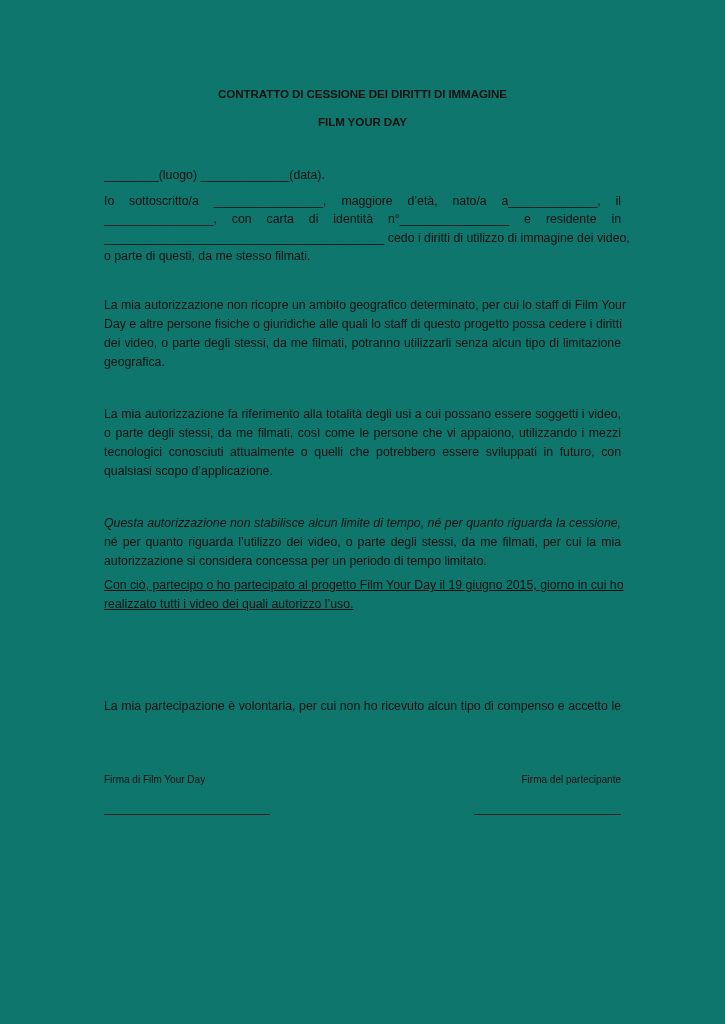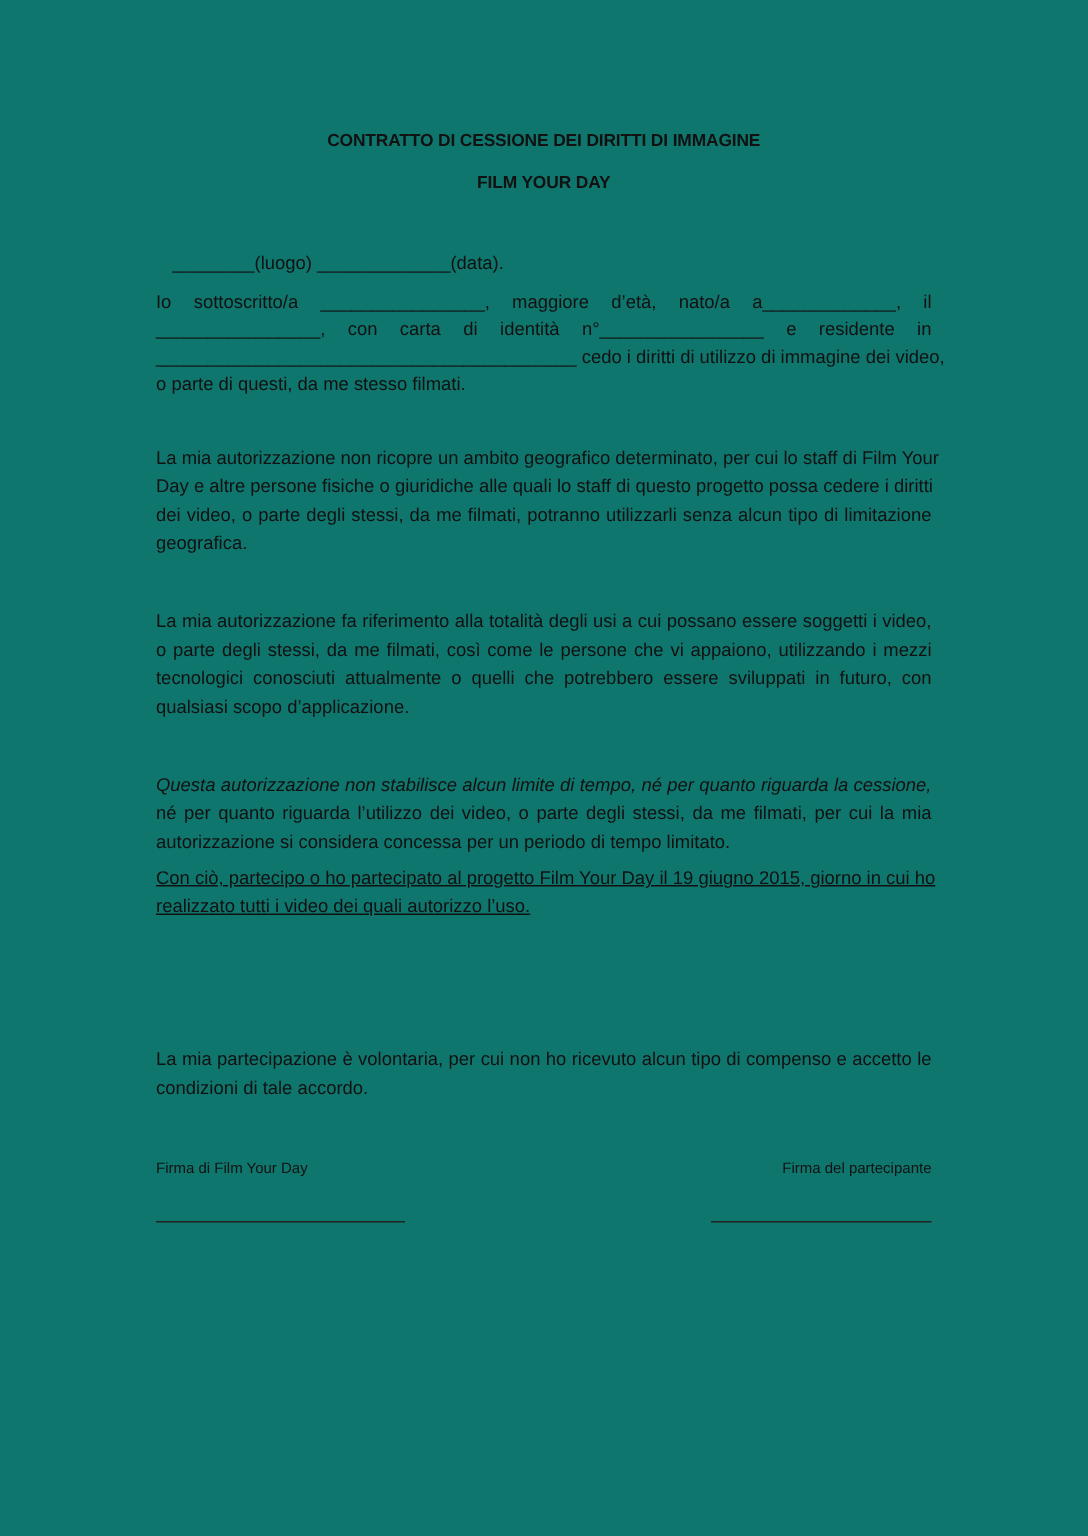--- a/index.html
+++ b/index.html
@@ -8,21 +8,21 @@
       font-family: "Liberation Sans", "DejaVu Sans", sans-serif;
       color: #111111;
     }
     .page { position: absolute; left: 0; top: 0; width: 725px; height: 1024px; background: #0f766e; }
     .title {
       position: absolute; left: 0; width: 725px; text-align: center;
       font-weight: bold; font-size: 11.6px; letter-spacing: -0.1px;
     }
     .line {
       position: absolute; left: 104px; width: 517px;
-      font-size: 12.3px; line-height: 18px; white-space: nowrap; margin-left: 11px;
+      font-size: 12.3px; line-height: 18px; white-space: nowrap;
     }
     .para { position: absolute; left: 104px; width: 517px; font-size: 12.3px; line-height: 20.2px; }
     .para .l { display: block; height: 20.2px; white-space: nowrap; text-align: justify; text-align-last: justify; }
     .para .l.last { text-align-last: left; }
     .sig-label { position: absolute; font-size: 10px; }
     .sig-line { position: absolute; border-bottom: 1px solid #222; height: 0; }
   </style>
 </head>
 <body>
 
@@ -60,21 +60,20 @@
     <span class="l last" style="height:19px;">autorizzazione si considera concessa per un periodo di tempo limitato.</span>
   </div>
 
   <div class="para" style="top:576px; line-height:19px;text-decoration:underline;">
     <span class="l" style="height:19px;">Con ciò, partecipo o ho partecipato al progetto Film Your Day il 19 giugno 2015, giorno in cui ho</span>
     <span class="l last" style="height:19px;">realizzato tutti i video dei quali autorizzo l’uso.</span>
   </div>
 
   <div class="para" style="top:649px; line-height:19px;">
     <span class="l" style="height:19px;margin-top:48px;">La mia partecipazione è volontaria, per cui non ho ricevuto alcun tipo di compenso e accetto le</span>
-    <span class="l last" style="height:19px;">condizioni di tale accordo.</span>
   </div>
 
   <div class="sig-label" style="left:104px; top:774px;">Firma di Film Your Day</div>
   <div class="sig-label" style="right:104px; top:774px;">Firma del partecipante</div>
 
   <div class="sig-line" style="left:104px; top:814px; width:166px;"></div>
   <div class="sig-line" style="left:474px; top:814px; width:147px;"></div>
 
 </div>
 

